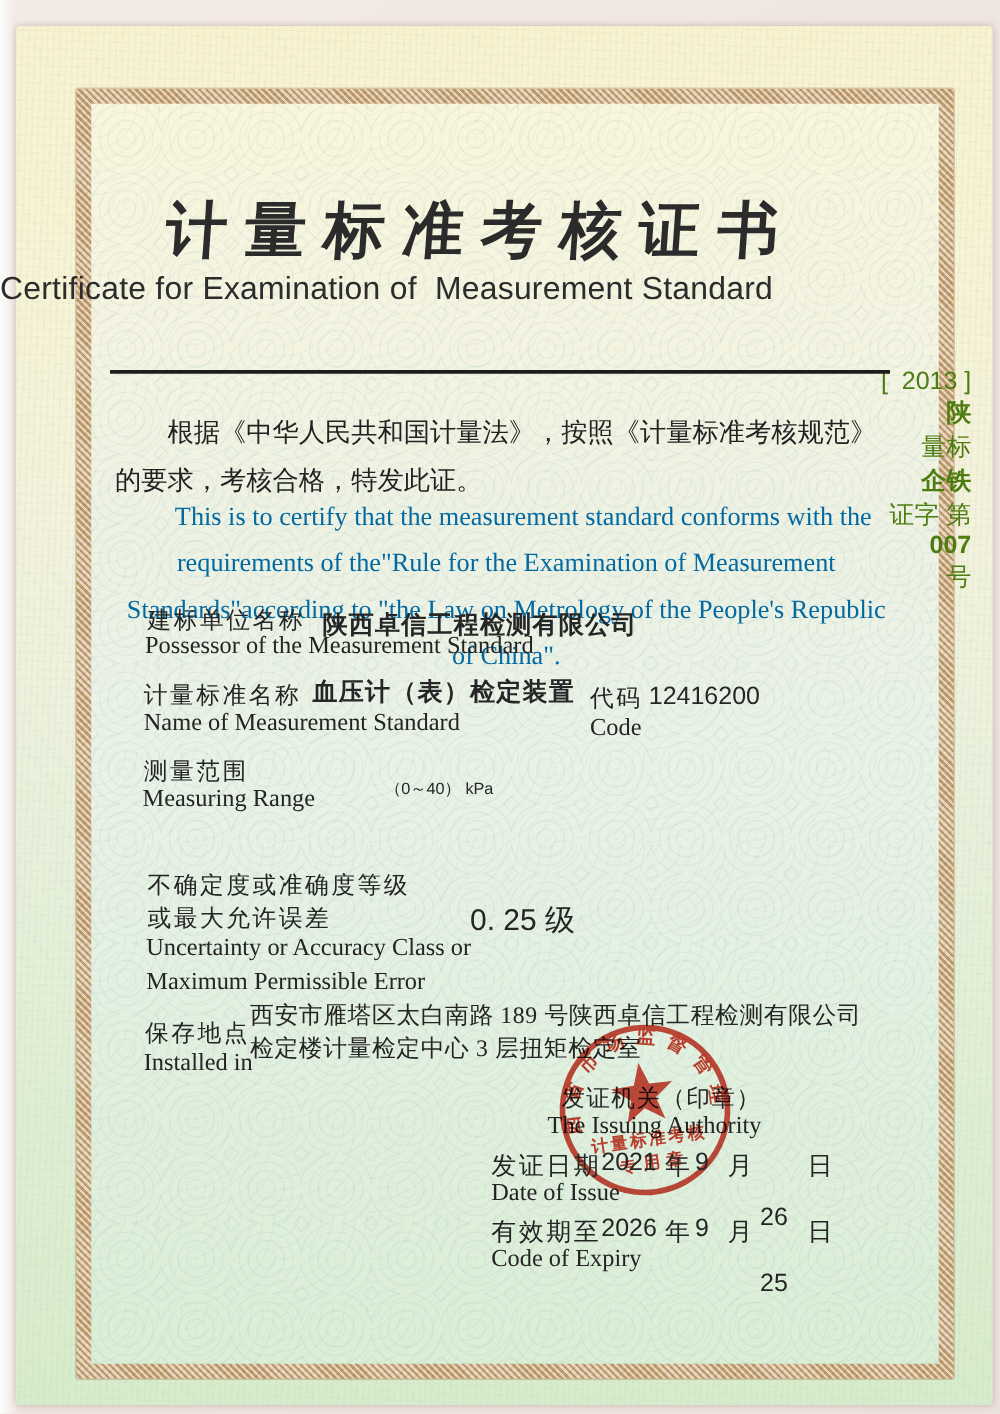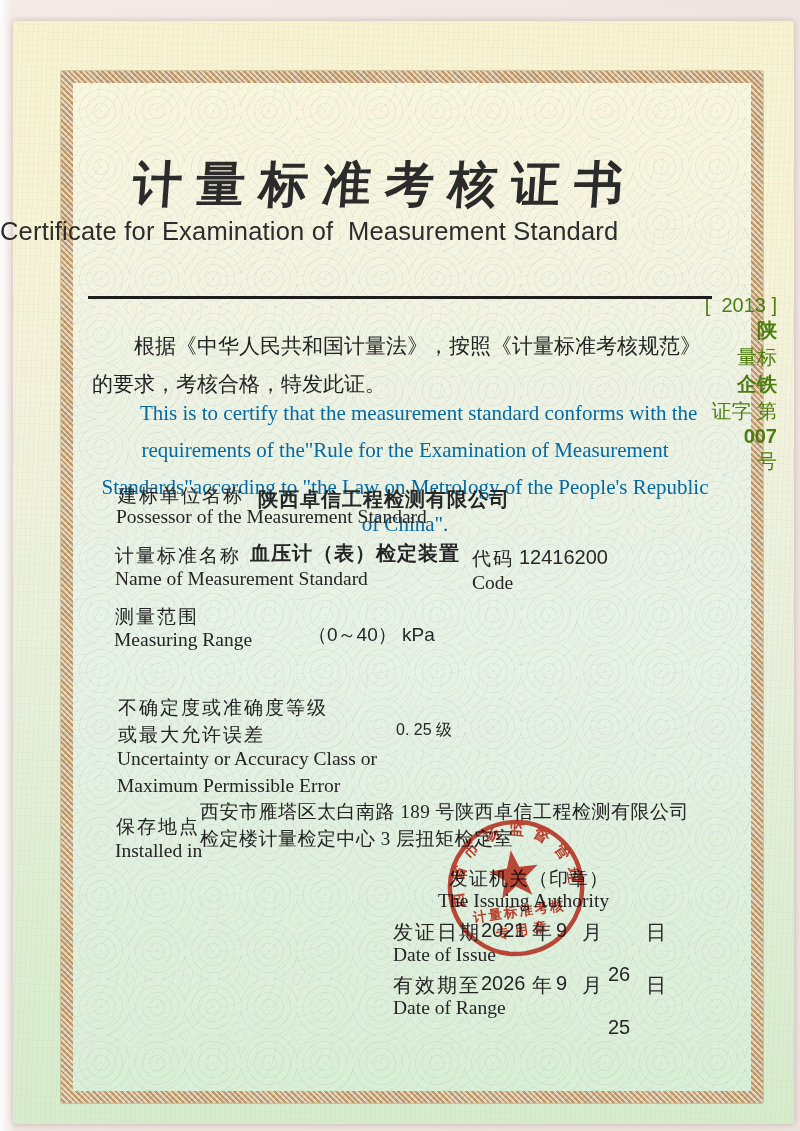--- a/index.html
+++ b/index.html
@@ -85,21 +85,21 @@
   }
   .intro-en {
     left: 92px; top: 395px; width: 626px;
     font-size: 21px; line-height: 37px; text-indent: 1.3em; color: #0369a1;
     font-family: "Liberation Serif", serif;
     text-align: center;
   }
   .lbl-zh { font-family: "Liberation Serif", serif; font-size: 19px; letter-spacing: 2px; color: #242424; }
   .lbl-en { font-family: "Liberation Serif", serif; font-size: 19.5px; color: #242424; }
   .val-hei { font-size: 20px; font-weight: 600; color: #262626; letter-spacing: 1px; }
-  .val-sans { font-size: 19px; color: #262626; }
+  .val-sans { font-size: 13px; color: #262626; }
   .val-song { font-family: "Liberation Serif", serif; font-size: 19px; color: #242424; letter-spacing: 0.5px; }
 
   
   .seal {
     left: 440px; top: 812px; width: 152px; height: 152px;
     transform: rotate(-8deg);
     mix-blend-mode: multiply; opacity: .93;
   }
   .date-row { font-size: 20px; color: #242424; height: 26px; width: 320px; }
   .date-row span { position: absolute; top: 0; }
@@ -150,21 +150,21 @@
 <div class="abs val-sans" style="left:519px; top:546px; font-size:20px">12416200</div>
 <div class="abs lbl-en" style="left:115px; top:568px">Name of Measurement Standard</div>
 <div class="abs lbl-en" style="left:472px; top:572px">Code</div>
 
 <div class="abs lbl-zh" style="left:115px; top:604px">测量范围</div>
 <div class="abs lbl-en" style="left:114px; top:629px">Measuring Range</div>
 <div class="abs val-sans pre" style="left:308px; top:622px">（0～40） kPa</div>
 
 <div class="abs lbl-zh" style="left:118px; top:695px">不确定度或准确度等级</div>
 <div class="abs lbl-zh" style="left:118px; top:722px">或最大允许误差</div>
-<div class="abs val-sans pre" style="left:396px; top:720px; font-size:16px">0. 25 级</div>
+<div class="abs val-sans pre" style="left:376px; top:720px; font-size:24px">0. 25 级</div>
 <div class="abs lbl-en" style="left:117px; top:748px">Uncertainty or Accuracy Class or</div>
 <div class="abs lbl-en" style="left:117px; top:775px">Maximum Permissible Error</div>
 
 <div class="abs val-song" style="left:200px; top:799px">西安市雁塔区太白南路 189 号陕西卓信工程检测有限公司</div>
 <div class="abs val-song" style="left:200px; top:826px">检定楼计量检定中心 3 层扭矩检定室</div>
 <div class="abs lbl-zh" style="left:116px; top:814px">保存地点</div>
 <div class="abs lbl-en" style="left:115px; top:840px">Installed in</div>
 
 <div class="abs lbl-zh" style="left:449px; top:866px; letter-spacing:1px">发证机关（印章）</div>
 <div class="abs lbl-en" style="left:438px; top:890px">The Issuing Authority</div>
@@ -195,13 +195,13 @@
 
 <div class="abs date-row" style="left:393px; top:972px">
   <span class="d-label">有效期至</span>
   <span class="d-year">2026</span>
   <span class="d-u1">年</span>
   <span class="d-month">9</span>
   <span class="d-u2">月</span>
   <span class="d-day">25</span>
   <span class="d-u3">日</span>
 </div>
-<div class="abs lbl-en" style="left:393px; top:997px">Date of Range</div>
+<div class="abs lbl-en" style="left:393px; top:997px">Code of Expiry</div>
 
 </body></html>

